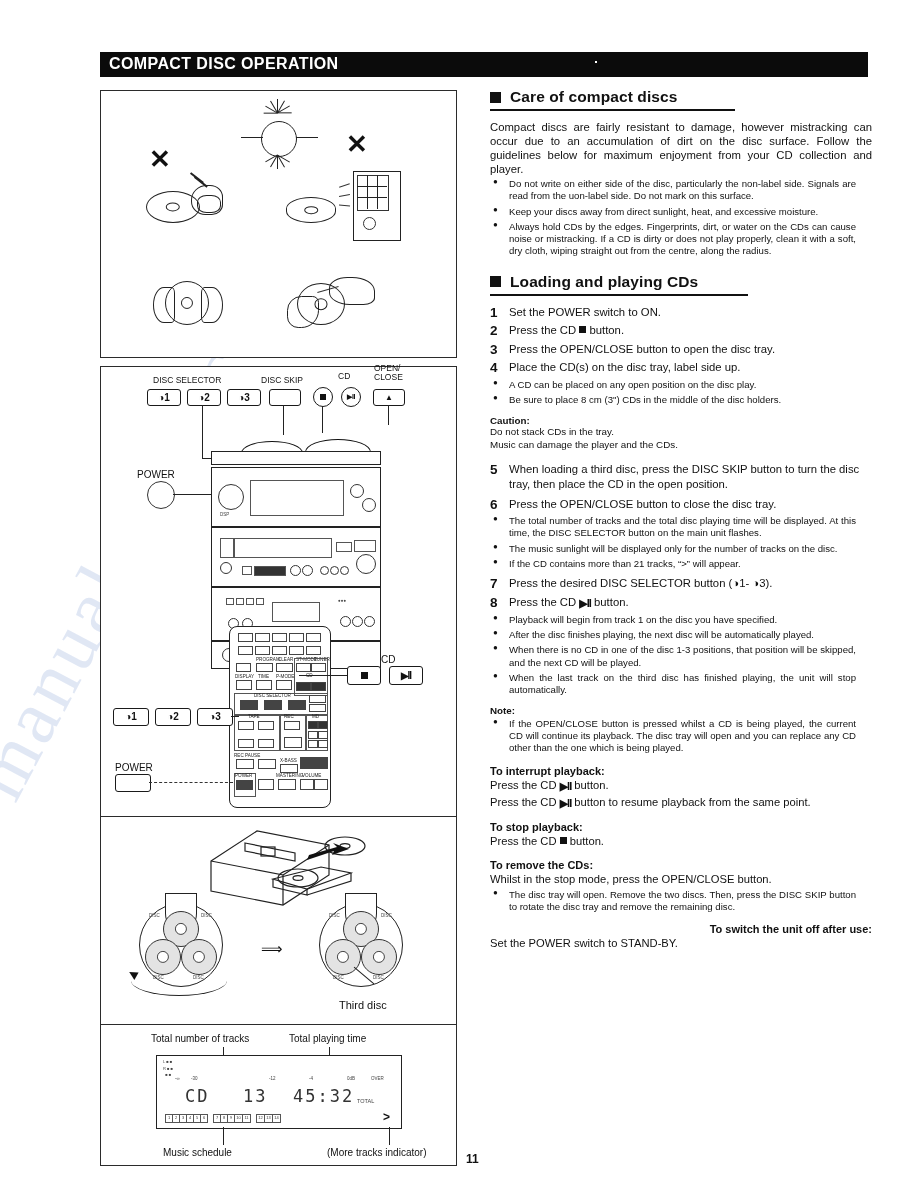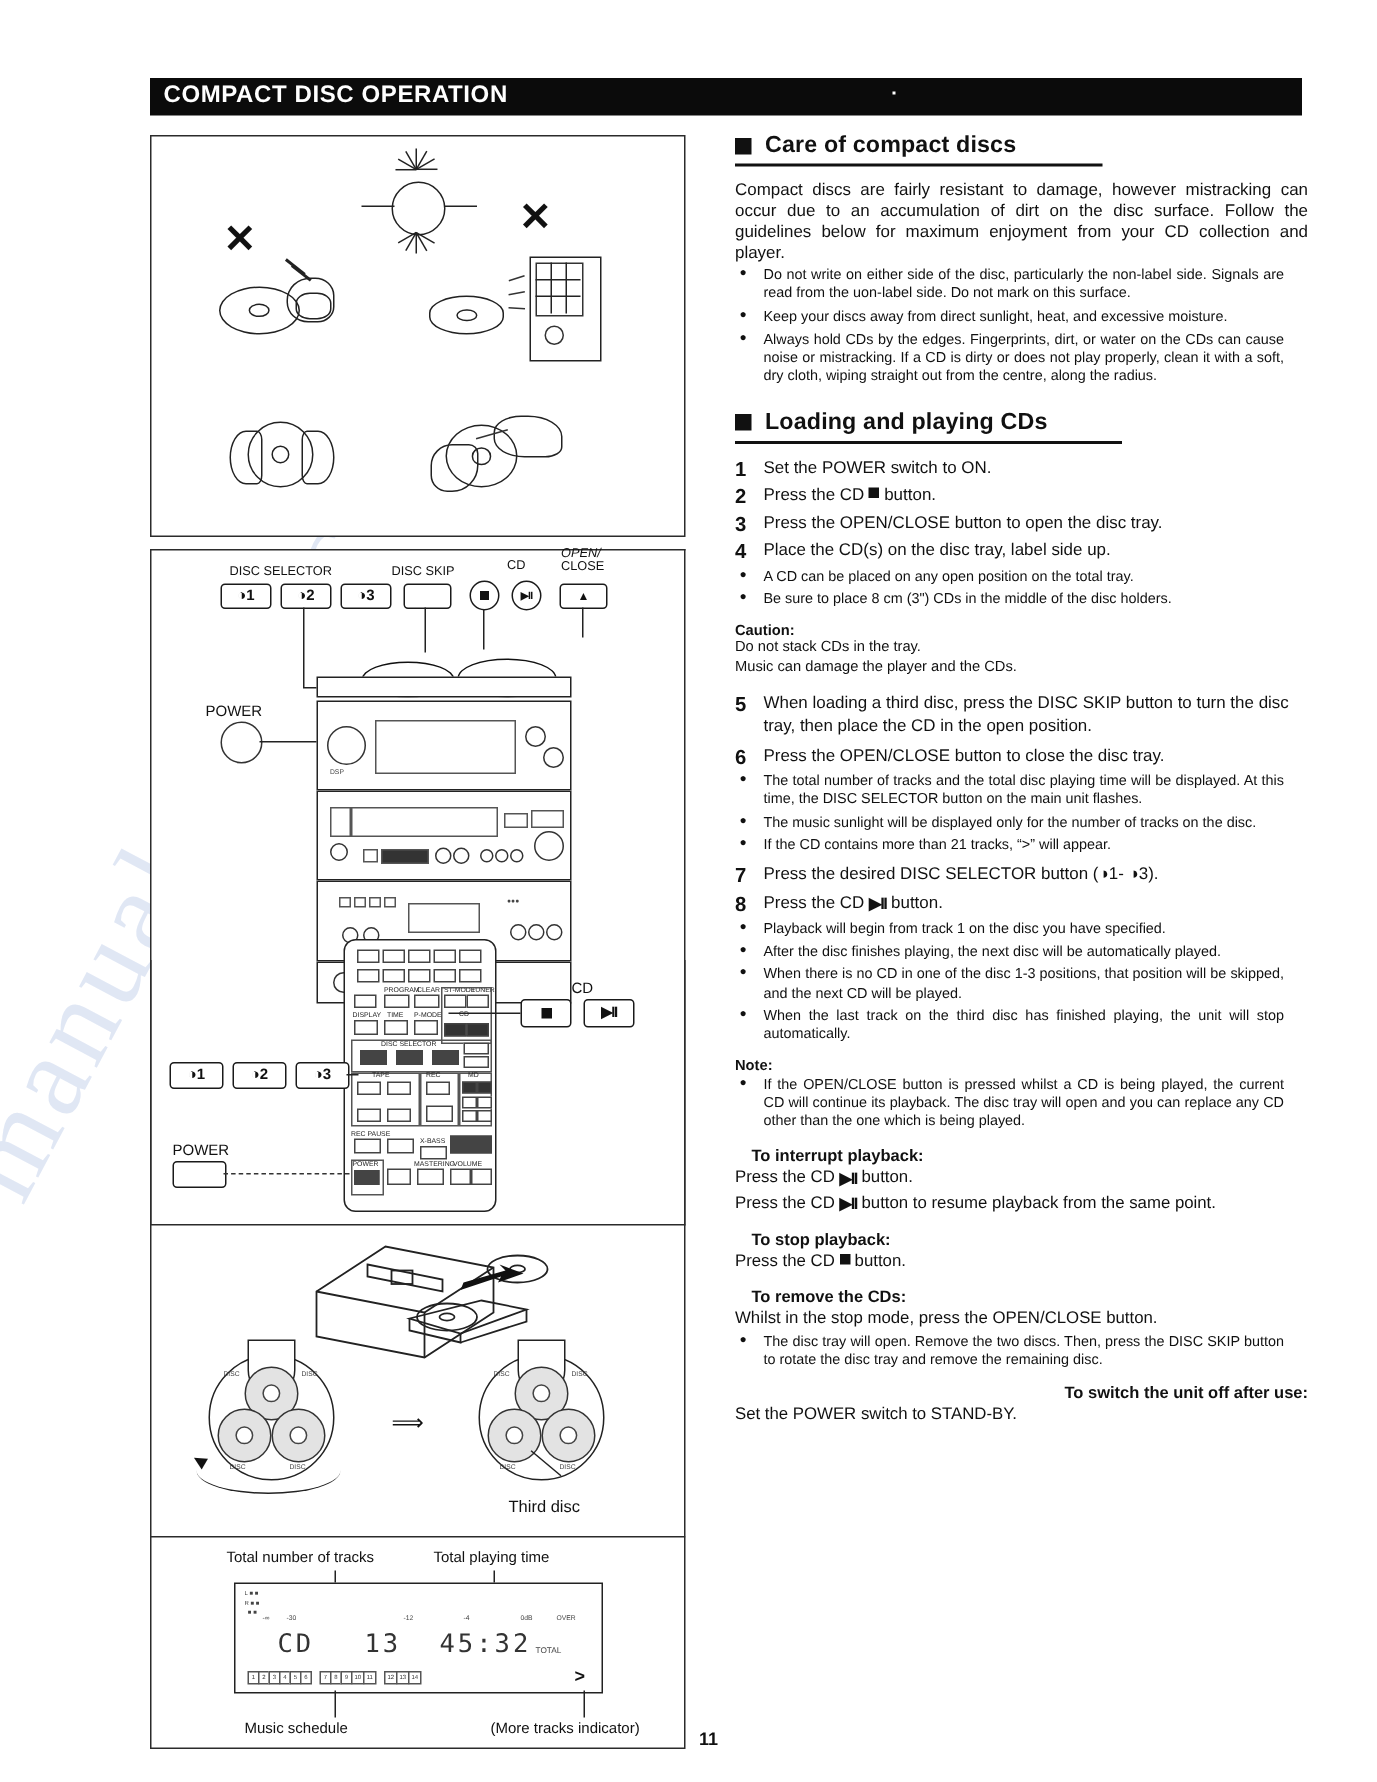--- a/index.html
+++ b/index.html
@@ -121,21 +121,21 @@
   .rule.short2{width:258px;}
   p.body{margin:0 0 2px 0;font-size:11.3px;line-height:1.24;text-align:justify;color:#111;}
   ul.b{margin:2px 16px 6px 0;padding:0;list-style:none;}
   ul.b li{position:relative;padding-left:19px;font-size:9.6px;line-height:1.28;
           margin-bottom:3px;text-align:justify;color:#111;}
   ul.b li:before{content:"\25CF";position:absolute;left:3px;top:-1px;font-size:8px;color:#111;}
   ol.steps{margin:0;padding:0;list-style:none;}
   ol.steps li{position:relative;padding-left:19px;font-size:11.3px;line-height:1.33;
               margin-bottom:3.5px;color:#111;}
   ol.steps li .n{position:absolute;left:0;top:-1px;font-size:13.5px;font-weight:bold;}
-  .sub{font-size:11px;font-weight:bold;margin:9px 0 1px 11px;color:#111;}
+  .sub{font-size:11px;font-weight:bold;margin:9px 0 1px 0;color:#111;}
   .subp{font-size:11.2px;line-height:1.3;margin:0 0 1px 0;color:#111;text-align:justify;}
   .caut{font-size:9.8px;font-weight:bold;margin:9px 0 0 0;}
   .cautp{font-size:9.8px;line-height:1.3;margin:0;}
   .gap{height:9px;}
   .ic-stop{display:inline-block;width:7px;height:7px;background:#111;vertical-align:1px;}
   .ic-play{display:inline-block;vertical-align:-1px;font-size:11px;letter-spacing:-1px;font-weight:bold;}
 
   .pgno{position:absolute;left:466px;top:1152px;font-size:12px;font-weight:bold;color:#111;}
 </style>
 </head>
@@ -197,21 +197,21 @@
     <div class="hand" style="left:186px;top:205px;width:30px;height:30px;border-radius:45% 20% 55% 35%;"></div>
     <div class="hand" style="left:228px;top:186px;width:44px;height:26px;border-radius:40% 50% 25% 45%;"></div>
     <div class="ln" style="left:216px;top:198px;width:22px;height:1.3px;transform:rotate(-16deg);background:#333;"></div>
   </div>
 
   <div class="frame" id="fig-unit">
 
     <div class="lbl" style="left:52px;top:8px;">DISC SELECTOR</div>
     <div class="lbl" style="left:160px;top:8px;">DISC SKIP</div>
     <div class="lbl" style="left:237px;top:4px;">CD</div>
-    <div class="lbl" style="left:273px;top:-4px;font-style:italic;">OPEN/</div>
+    <div class="lbl" style="left:273px;top:-4px;">OPEN/</div>
     <div class="lbl" style="left:273px;top:5px;">CLOSE</div>
 
     <div class="btnbox" style="left:46px;top:22px;width:32px;height:15px;line-height:15px;">
       <span class="discglyph">◑</span><span>1</span>
     </div>
     <div class="btnbox" style="left:86px;top:22px;width:32px;height:15px;line-height:15px;">
       <span class="discglyph">◑</span><span>2</span>
     </div>
     <div class="btnbox" style="left:126px;top:22px;width:32px;height:15px;line-height:15px;">
       <span class="discglyph">◑</span><span>3</span>
@@ -529,21 +529,21 @@
         <span class="n">3</span>
         <span>Press the OPEN/CLOSE button to open the disc tray.</span>
       </li>
       <li>
         <span class="n">4</span>
         <span>Place the CD(s) on the disc tray, label side up.</span>
       </li>
     </ol>
 
     <ul class="b">
-      <li>A CD can be placed on any open position on the total tray.</li>
+      <li>A CD can be placed on any open position on the disc play.</li>
       <li>Be sure to place 8 cm (3") CDs in the middle of the disc holders.</li>
     </ul>
 
     <p class="caut">Caution:</p>
     <p class="cautp">Do not stack CDs in the tray.</p>
     <p class="cautp">Music can damage the player and the CDs.</p>
 
     <div style="height:10px;"></div>
 
     <ol class="steps">

